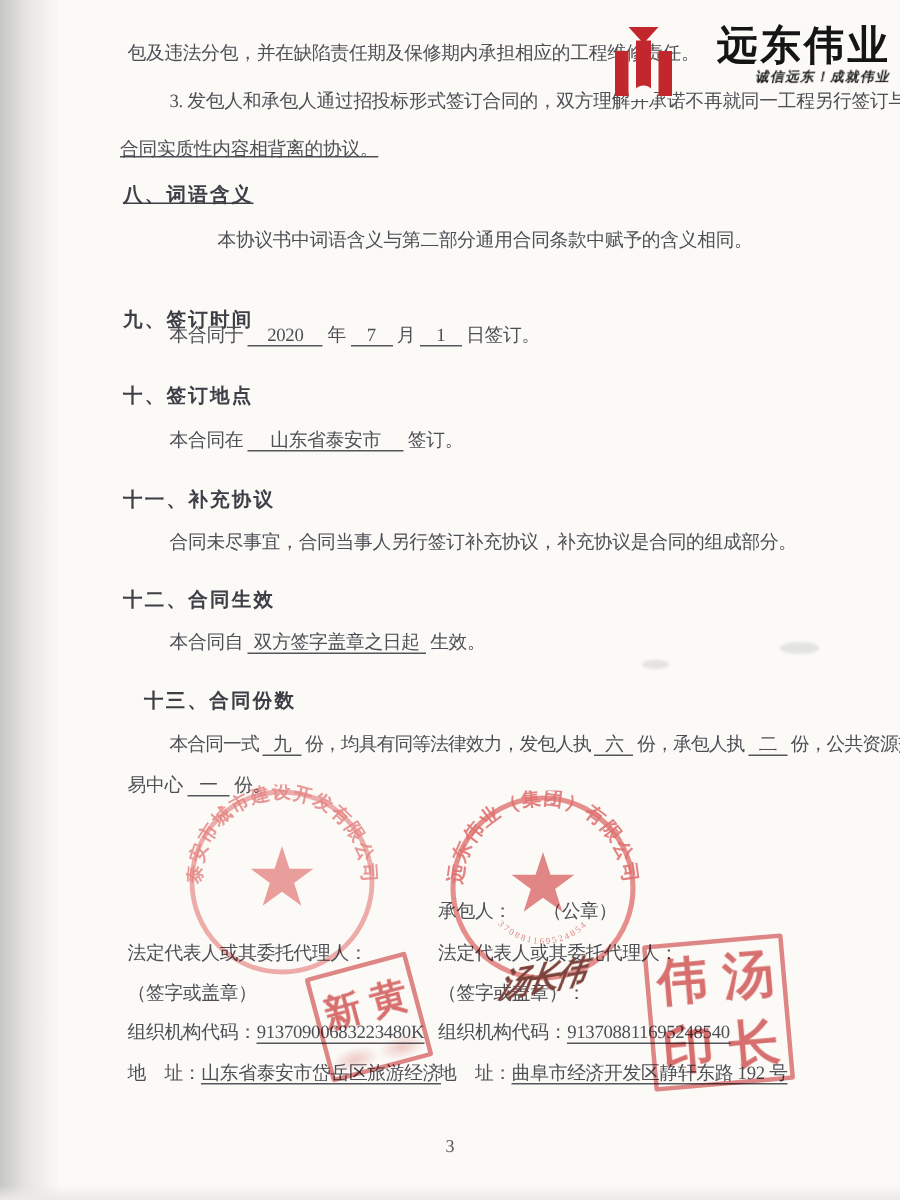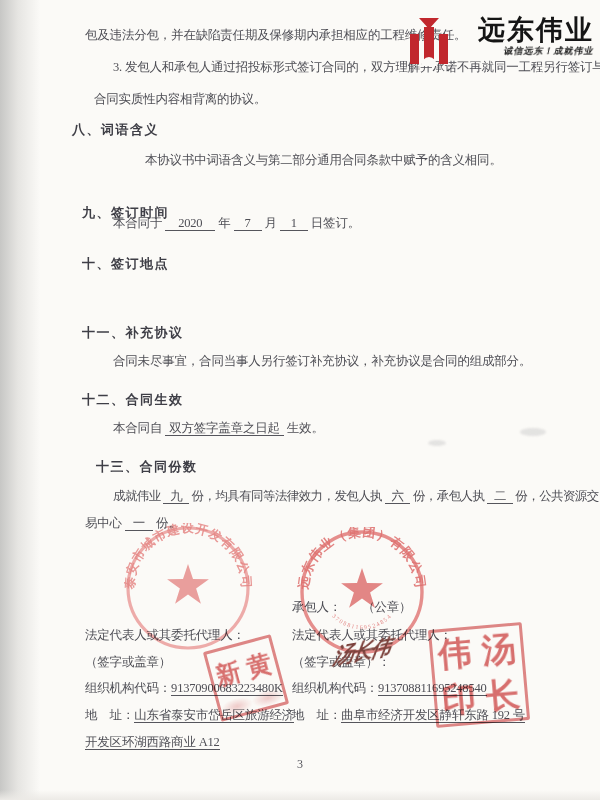--- a/index.html
+++ b/index.html
@@ -51,74 +51,76 @@
       <ellipse cx="23" cy="50" rx="8" ry="9" fill="#fbfaf7"></ellipse>
     </svg>
     <div class="logo-text">
       <div class="brand">远东伟业</div>
       <div class="slogan">诚信远东！成就伟业</div>
     </div>
   </div>
 
   <div class="t" style="top:27px;left:85px;">包及违法分包，并在缺陷责任期及保修期内承担相应的工程维修责任。</div>
   <div class="t" style="top:59px;left:113px;">3. 发包人和承包人通过招投标形式签订合同的，双方理解并承诺不再就同一工程另行签订与</div>
-  <div class="t" style="top:91px;left:94px;">合同实质性内容相背离的协议。</div>
+  <div class="t" style="top:91px;left:80px;text-decoration:underline;">合同实质性内容相背离的协议。</div>
 
-  <div class="t h" style="top:121px;left:72px;">八、词语含义</div>
+  <div class="t h" style="top:121px;left:82px;text-decoration:underline;">八、词语含义</div>
   <div class="t" style="top:152px;left:113px;margin-left:32px;">本协议书中词语含义与第二部分通用合同条款中赋予的含义相同。</div>
 
   <div class="t h" style="top:204px;left:82px;">九、签订时间</div>
   <div class="t" style="top:215px;left:113px;">
     <span>本合同于</span>
     <span class="uv" style="padding:0 13px;">2020</span>
     <span>年</span>
     <span class="uv" style="padding:0 11px;">7</span>
     <span>月</span>
     <span class="uv" style="padding:0 11px;">1</span>
     <span>日签订。</span>
   </div>
 
   <div class="t h" style="top:255px;left:82px;">十、签订地点</div>
+  <div class="t" style="top:285px;left:113px;">
+    <span>本合同在</span>
+    <span class="uv" style="padding:0 15px;">山东省泰安市</span>
+    <span>签订。</span>
+  </div>
 
   <div class="t h" style="top:324px;left:82px;text-align:center;">十一、补充协议</div>
   <div class="t" style="top:353px;left:113px;">合同未尽事宜，合同当事人另行签订补充协议，补充协议是合同的组成部分。</div>
 
   <div class="t h" style="top:391px;left:82px;font-family:Liberation Mono, monospace;">十二、合同生效</div>
   <div class="t" style="top:420px;left:113px;">
     <span>本合同自</span>
     <span class="uv" style="padding:0 4px;">双方签字盖章之日起</span>
     <span>生效。</span>
   </div>
 
   <div class="t h" style="top:458px;left:82px;margin-left:14px;">十三、合同份数</div>
   <div class="t" style="top:488px;left:113px;letter-spacing:-0.6px;">
-    <span>成就伟业</span>
+    <span>本合同一式</span>
     <span class="uv" style="padding:0 7px;">九</span>
     <span>份，均具有同等法律效力，发包人执</span>
     <span class="uv" style="padding:0 7px;">六</span>
     <span>份，承包人执</span>
     <span class="uv" style="padding:0 7px;">二</span>
     <span>份，公共资源交</span>
   </div>
   <div class="t" style="top:515px;left:85px;">
     <span>易中心</span>
     <span class="uv" style="padding:0 8px;">一</span>
     <span>份。</span>
   </div>
 
   <div class="t" style="top:627px;left:85px;">法定代表人或其委托代理人：</div>
   <div class="t" style="top:654px;left:85px;">（签字或盖章）</div>
   <div class="t" style="top:680px;left:85px;">
     <span>组织机构代码：</span><span class="uv2">91370900683223480K</span>
   </div>
   <div class="t" style="top:707px;left:85px;">
     <span>地　址：</span><span class="uv2">山东省泰安市岱岳区旅游经济</span>
-  </div>
-  <div class="t" style="top:734px;left:85px;">
-    <span class="uv2">开发区环湖西路商业 A12</span>
   </div>
 
   <div class="t" style="top:599px;left:292px;">
     <span>承包人：</span>
     <span style="margin-left:18px;">（公章）</span>
   </div>
   <div class="t" style="top:627px;left:292px;">法定代表人或其委托代理人：</div>
   <div class="t" style="top:654px;left:292px;">（签字或盖章）：</div>
   <div class="signature" style="top:638px;left:333px;">汤长伟</div>
   <div class="t" style="top:680px;left:292px;">

